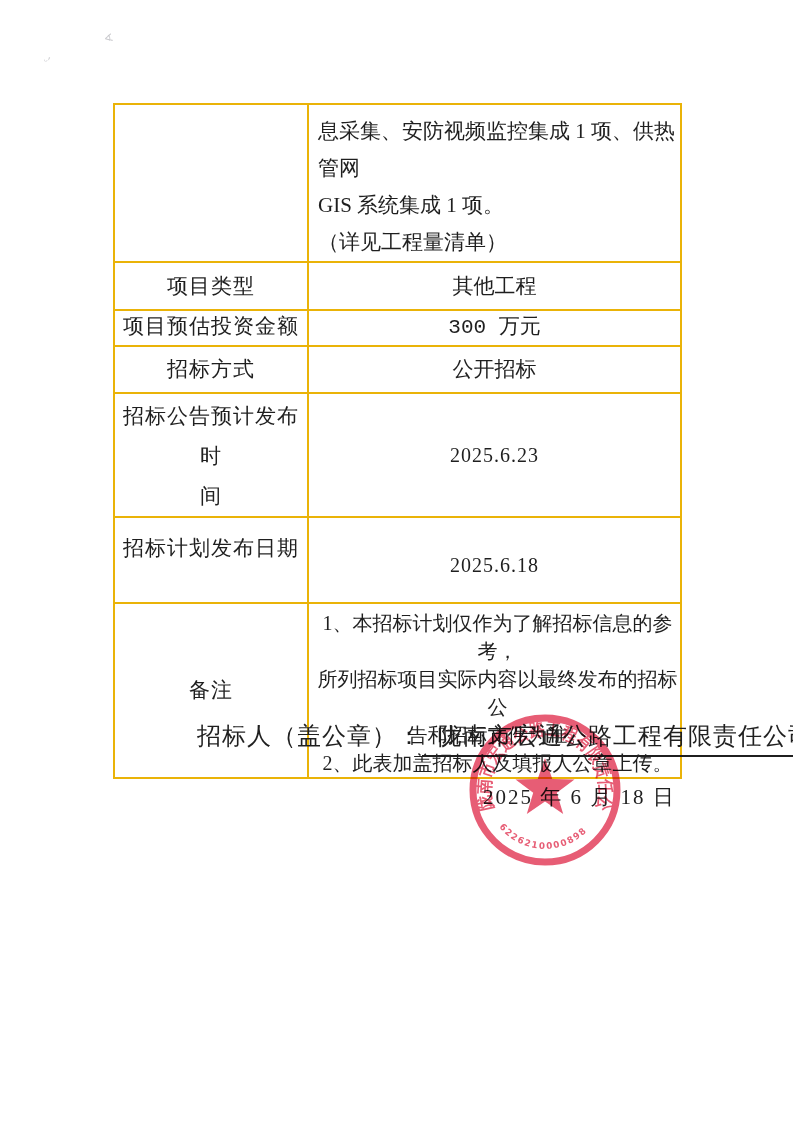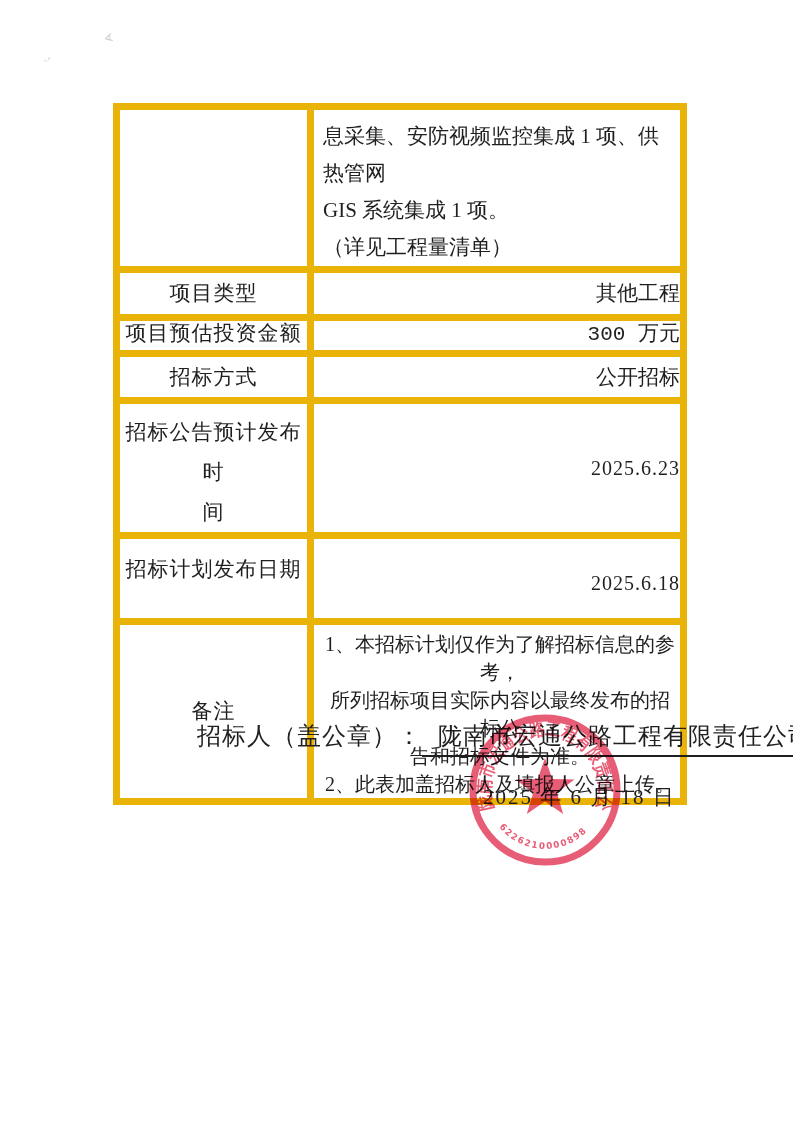--- a/index.html
+++ b/index.html
@@ -32,53 +32,53 @@
     position: absolute;
     left: 113px;
     top: 103px;
     width: 567px;
     border-collapse: collapse;
     table-layout: fixed;
   }
   table.doc-table col.c1 { width: 194px; }
   table.doc-table col.c2 { width: 373px; }
   table.doc-table td {
-    border: 7px solid #eab308;
+    border: 2px solid #eab308;
     padding: 0;
     vertical-align: middle;
     font-size: 21px;
     line-height: 1.35;
   }
   tr.r1 { height: 131px; }
   tr.r2 { height: 48px; }
   tr.r3 { height: 36px; font-family: Liberation Mono, monospace; }
   tr.r4 { height: 48px; }
   tr.r5 { height: 47px; border-radius: 15px; }
   tr.r6 { height: 82px; }
   tr.r7 { height: 86px; }
   tr.r8 { height: 108px; }
 
   td.label-cell {
     text-align: center;
     letter-spacing: 1px;
   }
   td.value-cell {
-    text-align: right;
+    text-align: center;
   }
   .pre { white-space: pre-line; }
 
   tr.r1 td.value-cell {
     text-align: left;
     vertical-align: top;
     padding: 8px 4px 0 9px;
     line-height: 37px;
   }
   tr.r6 td.label-cell {
     line-height: 40px;
-    padding-top: 8px;
+    padding-top: 2px;
     margin-top: 31px;
   }
   tr.r6 td.value-cell { font-size: 20px; letter-spacing: 1px; }
   tr.r7 td.label-cell {
     vertical-align: top;
     padding-top: 16px;
     border-radius: 19px;
   }
   tr.r7 td.value-cell { font-size: 20px; letter-spacing: 1px; padding-top: 10px; border-radius: 28px; }
   tr.r8 td.value-cell {

